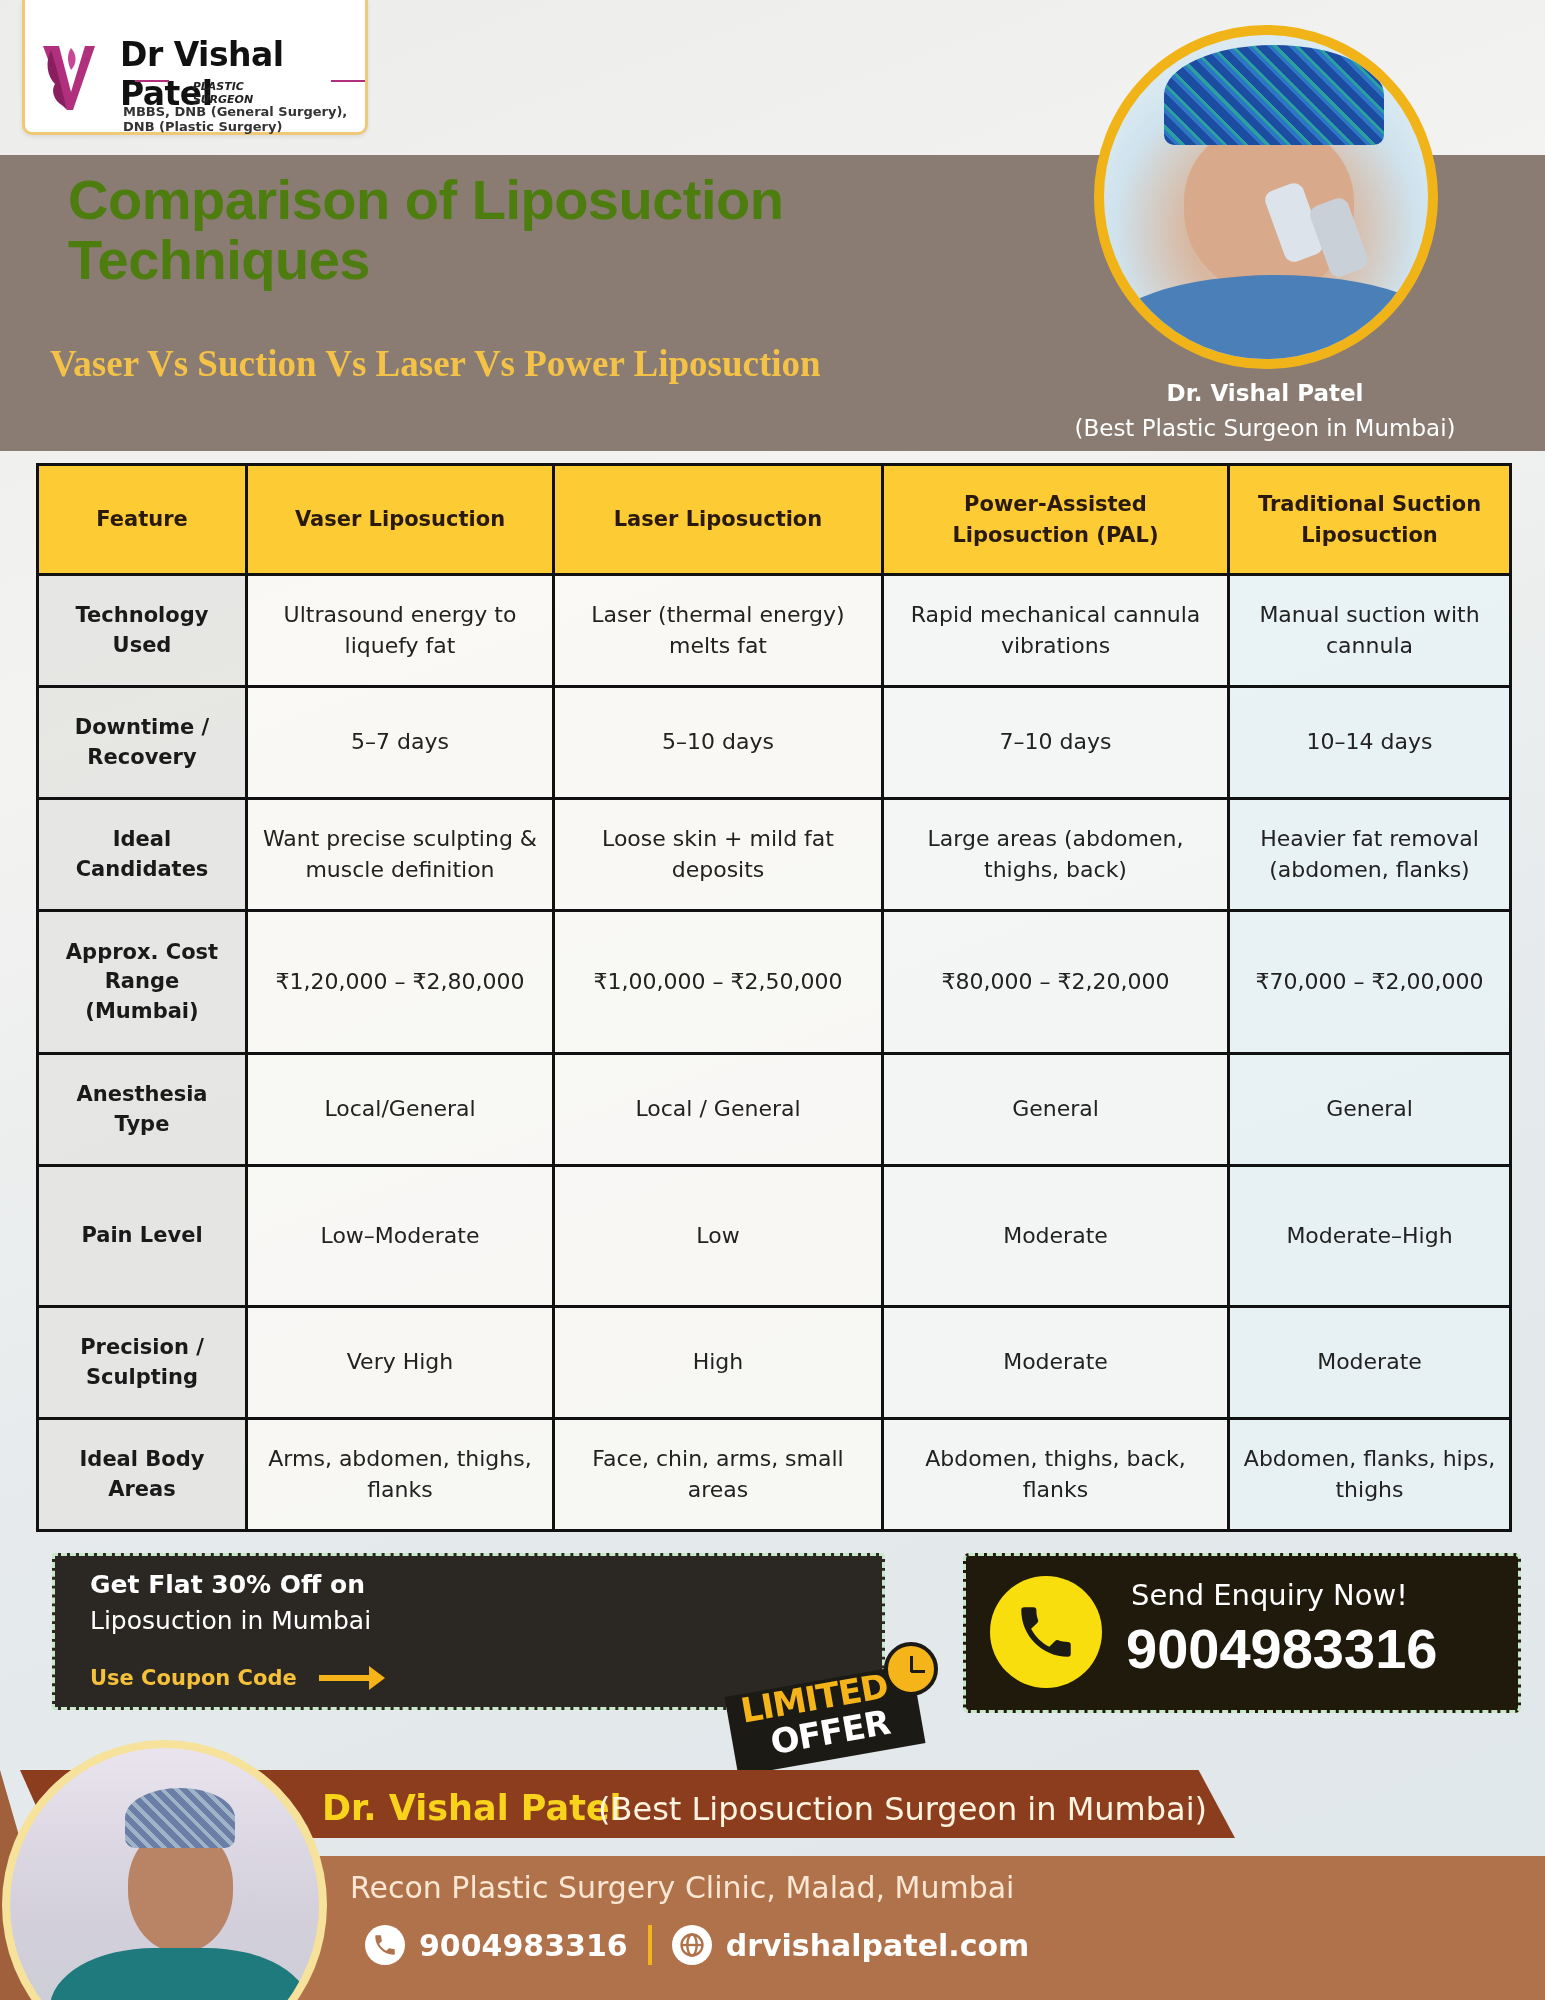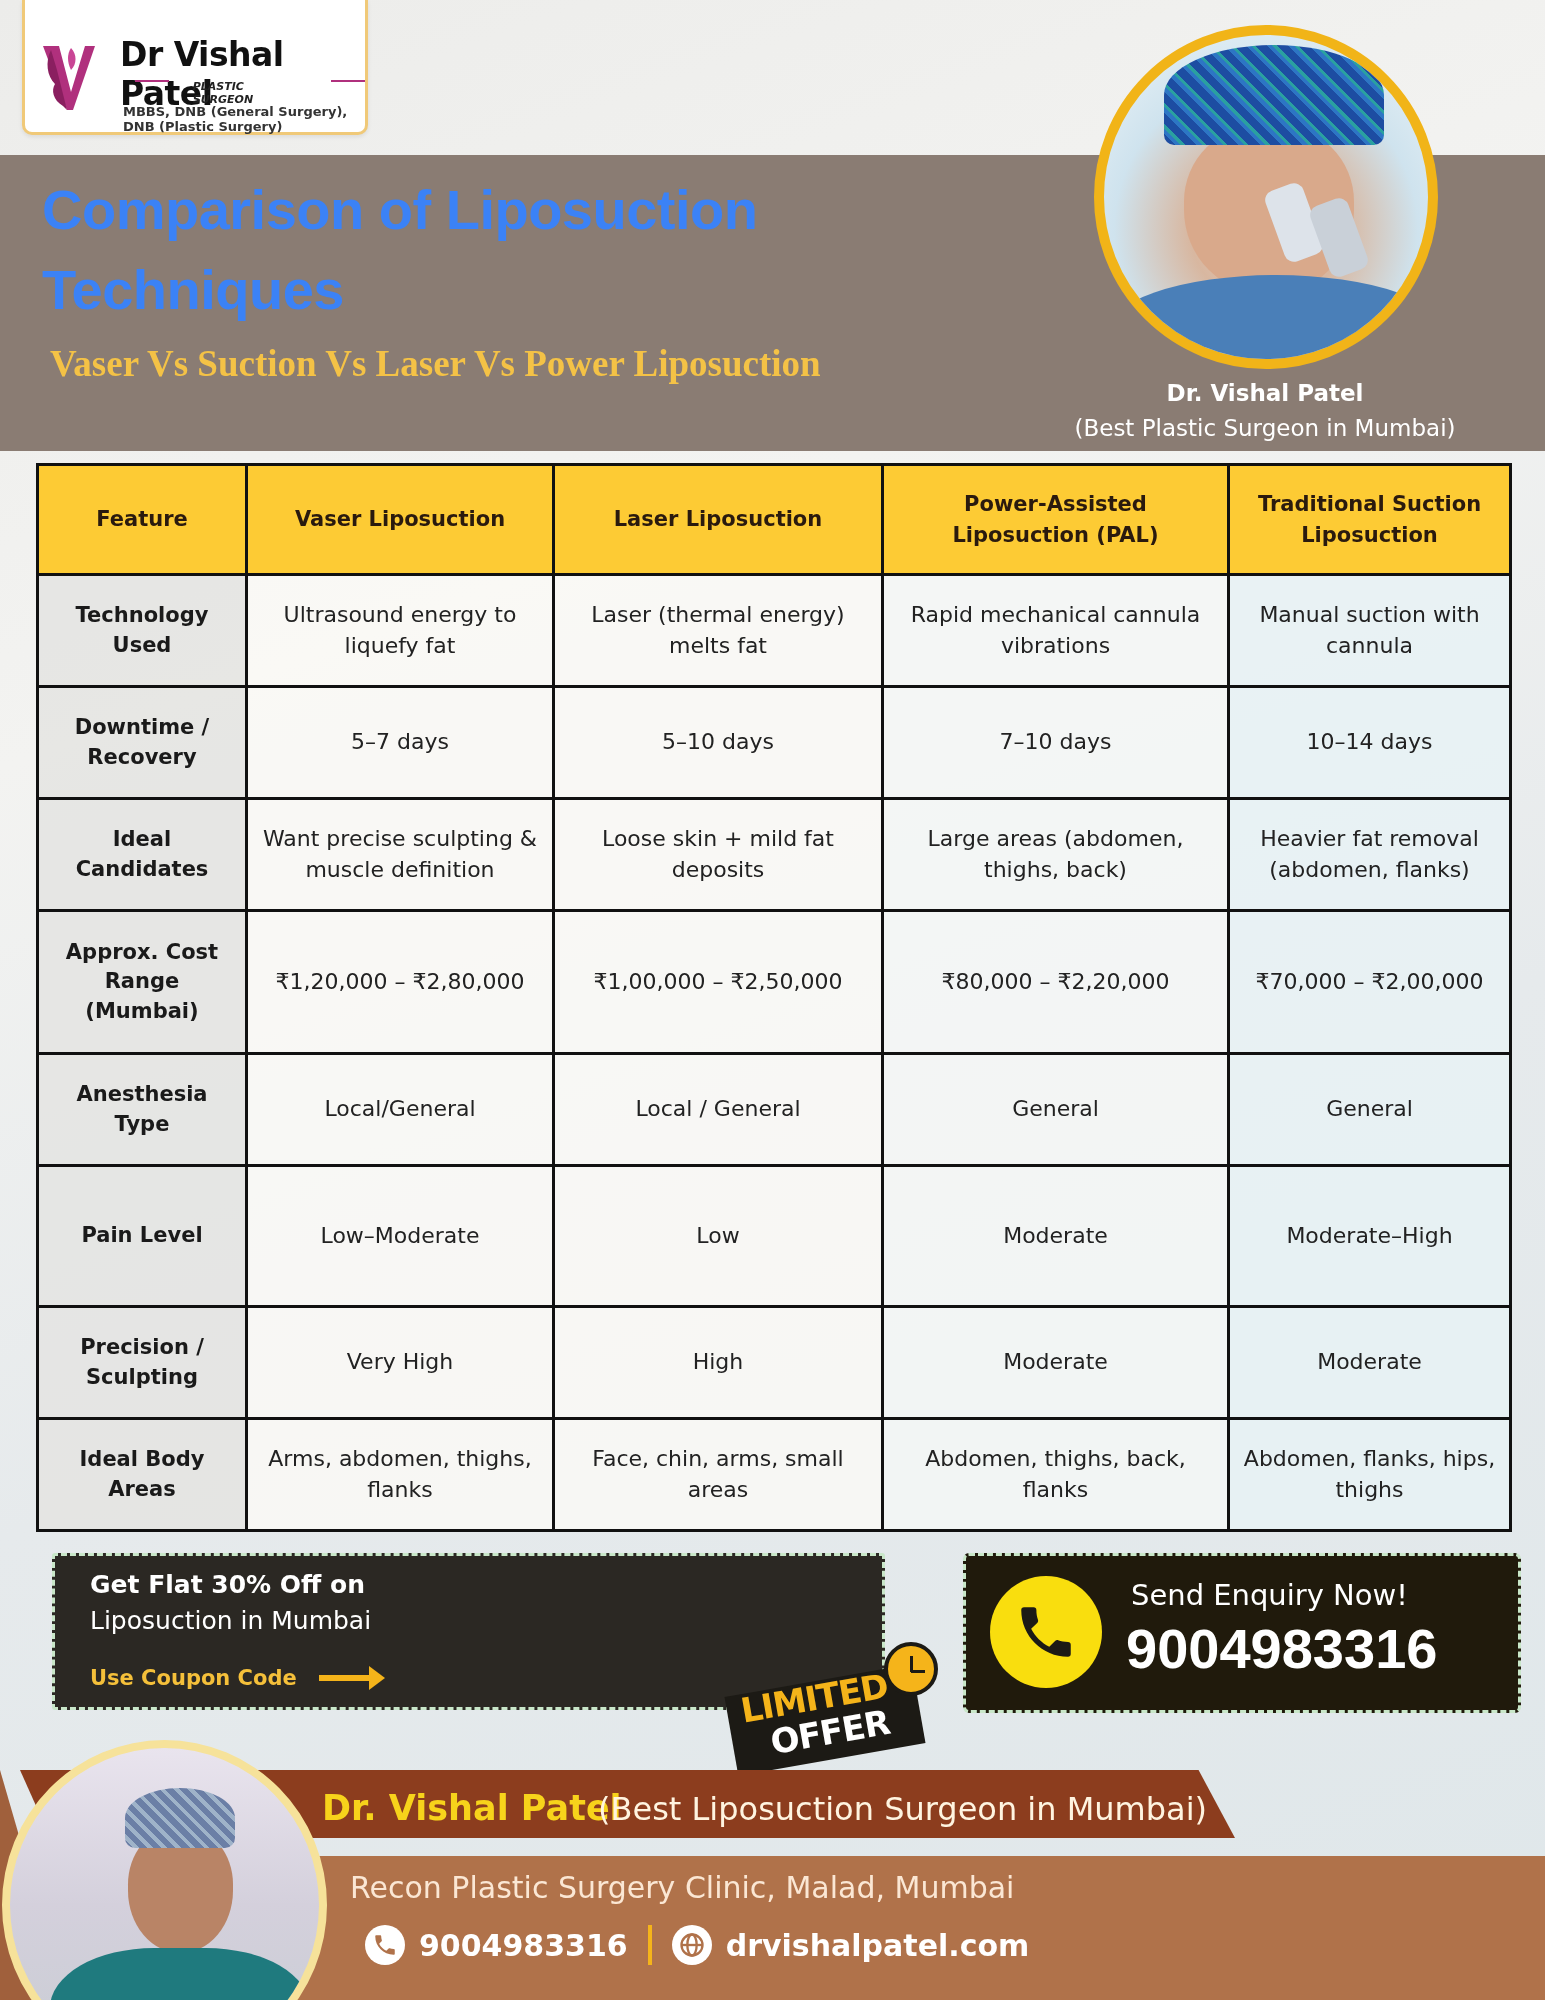--- a/index.html
+++ b/index.html
@@ -19,21 +19,21 @@
     box-shadow: 0 2px 4px rgba(0,0,0,0.08);
   }
   .logo-mark { left: 16px; top: 40px; width: 56px; height: 74px; }
   .logo-name { left: 95px; top: 35px; font-size: 33px; font-weight: bold; color: #111; font-family: "DejaVu Sans", sans-serif; letter-spacing: -0.5px; }
   .logo-sub { left: 110px; top: 80px; font-size: 11px; font-weight: bold; color: #222; display:flex; align-items:flex-start; gap: 24px; font-family: "DejaVu Sans", sans-serif; font-style: italic; }
   .logo-sub .line { width: 34px; height: 2px; background: #b0307d; }
   .logo-quals { left: 98px; top: 104px; font-size: 13px; font-weight: bold; color: #333; font-family: "DejaVu Sans", sans-serif; }
 
   
   .header-band { left: 0; top: 155px; width: 1545px; height: 296px; background: #8a7c73; }
-  .title { left: 42px; top: 170px; width: 1000px; font-size: 56px; line-height: 80px; font-weight: bold; color: #3b82f6; font-family: "Liberation Sans Narrow", "Liberation Sans", sans-serif; letter-spacing: -0.5px; }
+  .title { left: 68px; top: 170px; width: 1000px; font-size: 56px; line-height: 60px; font-weight: bold; color: #4d7c0f; font-family: "Liberation Sans Narrow", "Liberation Sans", sans-serif; letter-spacing: -0.5px; }
   .subtitle { left: 50px; top: 342px; font-size: 37px; font-weight: bold; color: #f4c246; font-family: "Liberation Serif", serif; }
 
   
   .portrait {
     left: 1094px; top: 25px; width: 344px; height: 344px; border-radius: 50%;
     border: 10px solid #f1b418; overflow: hidden;
     background: radial-gradient(circle at 50% 60%, #e9d1c0 0%, #d8b7a0 30%, #cfe3ee 60%, #eef5f8 100%);
   }
   .cap { left: 60px; top: 10px; width: 220px; height: 100px; border-radius: 50% 50% 10px 10px; background: repeating-linear-gradient(45deg, #1d4da2 0 8px, #2d76c4 8px 12px, #2aa0a0 12px 15px); }
   .scrubs { left: 0; top: 240px; width: 344px; height: 120px; background: #4a7fb8; border-radius: 50% 50% 0 0; }

